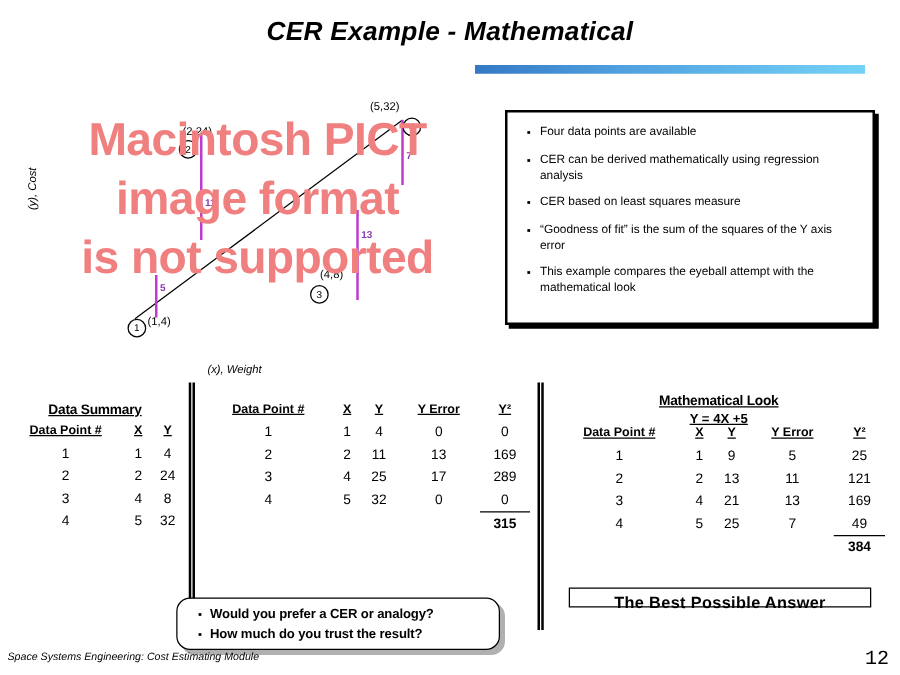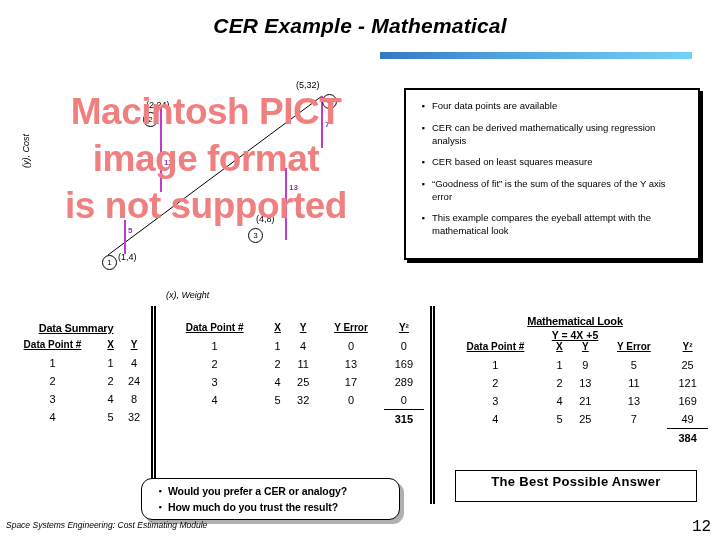--- a/index.html
+++ b/index.html
@@ -209,21 +209,21 @@
   .total-row td {
     font-weight: bold;
     font-size: 13px;
     padding-top: 3px;
   }
 
   
   .best-box {
     position: absolute;
     left: 455px; top: 470px;
-    width: 242px; height: 32px;
+    width: 242px; height: 16px;
     border: 1px solid #000;
     background: #fff;
     font-family: "Liberation Sans", sans-serif;
     font-size: 13px;
     font-weight: bold;
     color: #000;
     text-align: center;
     line-height: 22px;
     letter-spacing: 0.3px;
     box-sizing: border-box;

